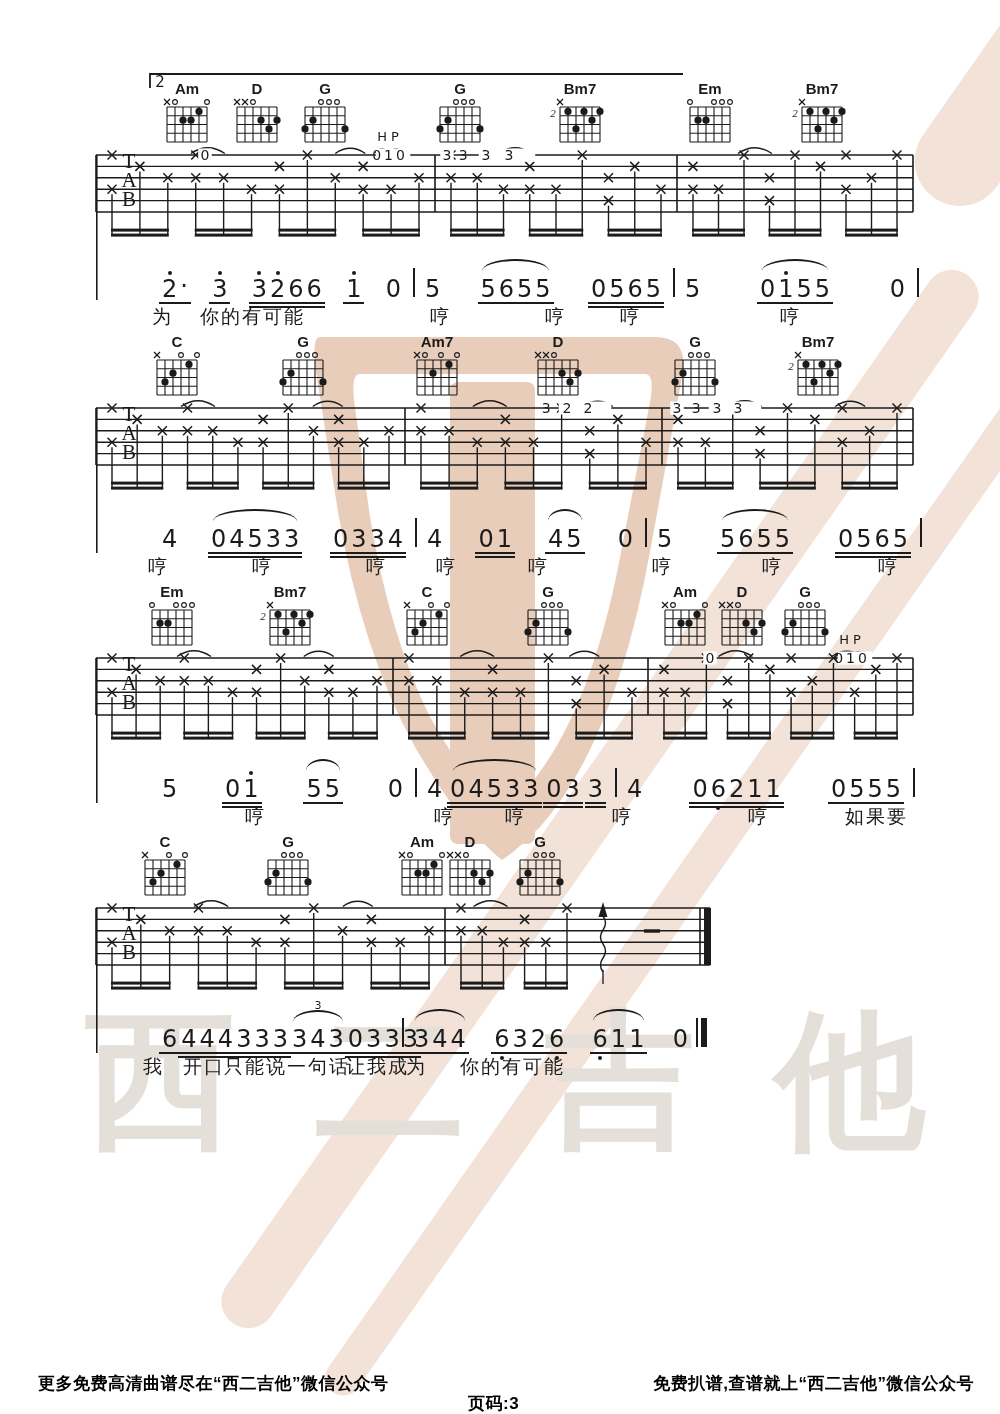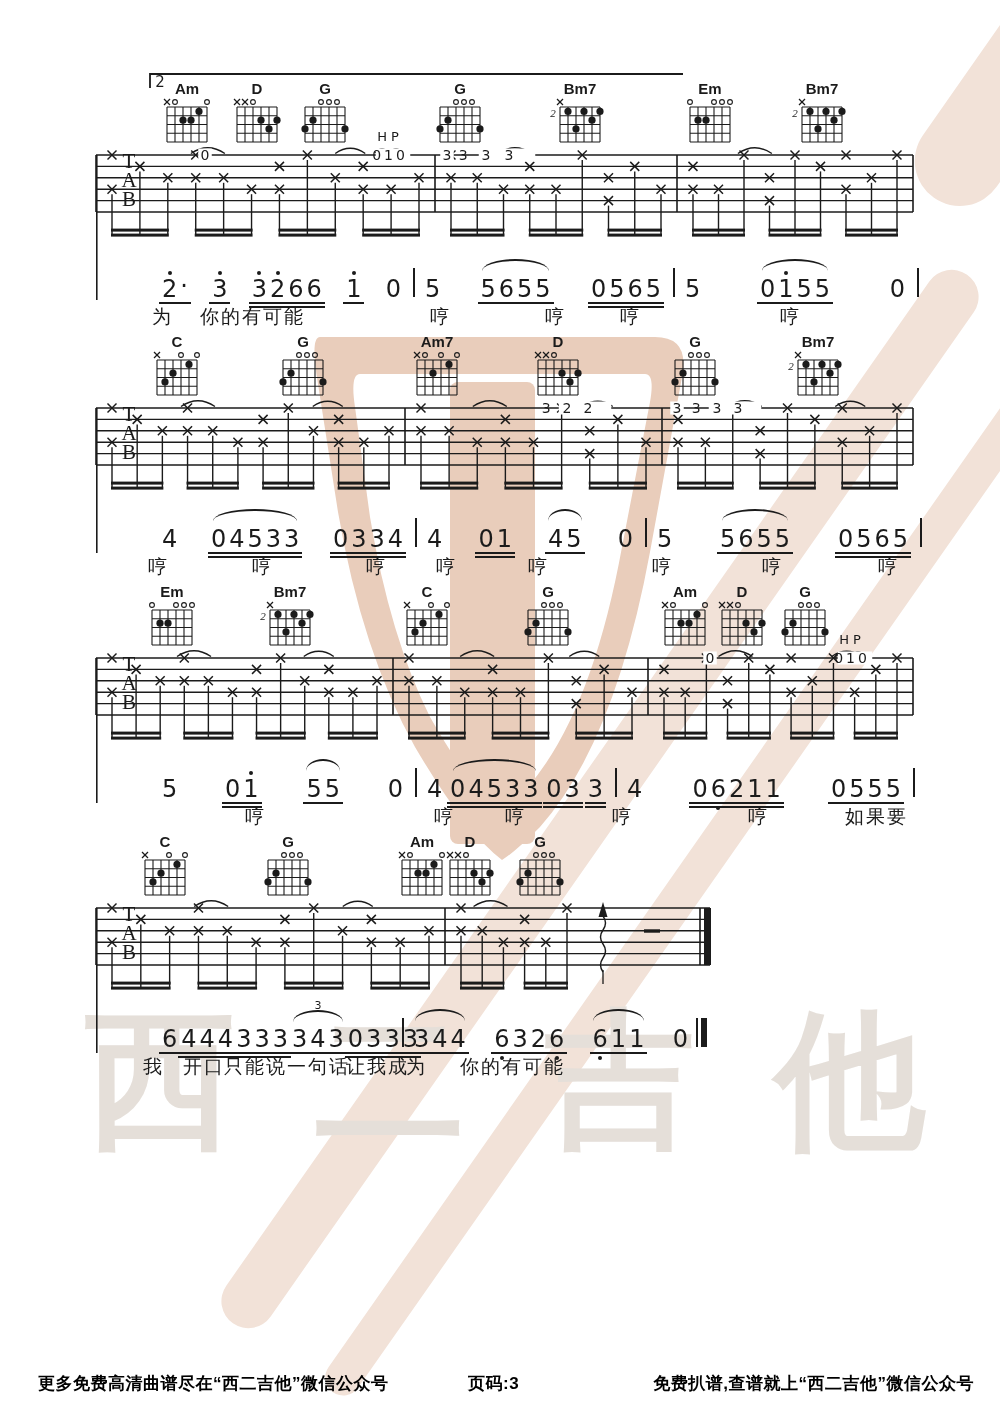--- a/index.html
+++ b/index.html
@@ -32,21 +32,21 @@
   .jtri{position:absolute;top:-22px;left:0;width:100%;text-align:center;
         font:400 11px "DejaVu Sans",sans-serif;}
   .jb{position:absolute;top:3px;width:2px;height:29px;background:var(--ink);}
   .jbf{width:6px;}
   .jly{position:absolute;top:39px;font:400 19px "Liberation Sans",sans-serif;letter-spacing:2px;
        white-space:nowrap;color:var(--ink);}
   
   .footer-item{position:absolute;top:1372px;font-size:17px;font-weight:bold;color:#000;
                white-space:nowrap;z-index:4;letter-spacing:0.5px;}
   #footer-left{left:38px;}
-  #footer-center{left:468px;}
+  #footer-center{left:468px;margin-top:20px;}
   #footer-right{right:26px;}
 </style>
 </head>
 <body>
 
 <div id="page">
 
   <div class="swoosh wm" style="width:1280px;height:54px;left:-40px;top:772px;transform:rotate(-55deg);"></div>
   <div class="swoosh wm" style="width:1280px;height:36px;left:60px;top:850px;transform:rotate(-55deg);"></div>
   <div class="swoosh wm" style="width:300px;height:90px;left:870px;top:30px;transform:rotate(-55deg);"></div>

